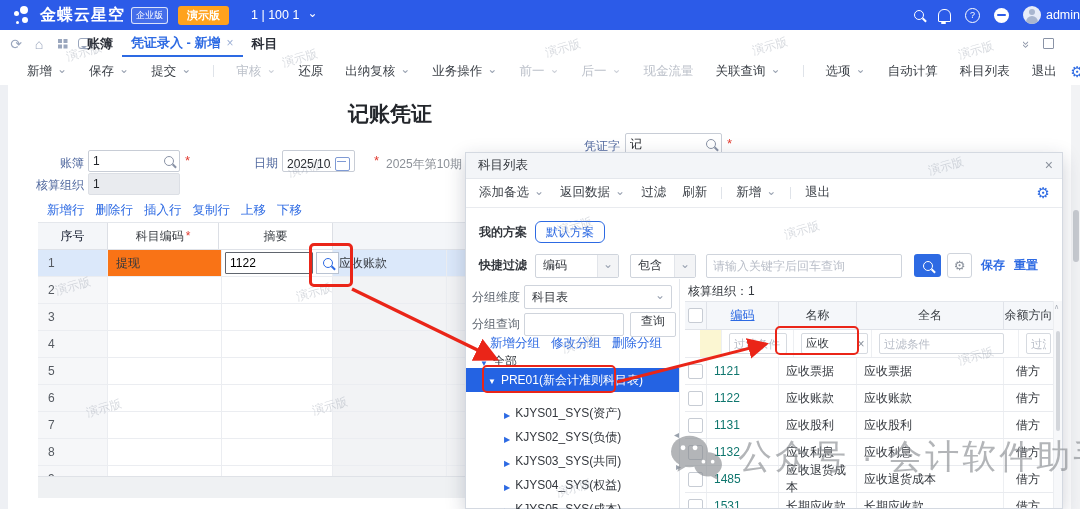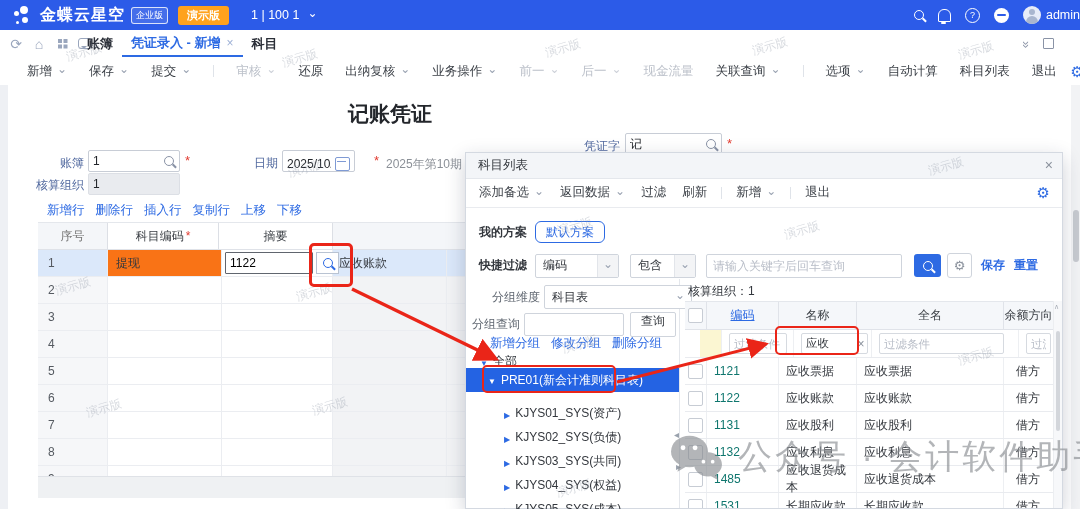--- a/index.html
+++ b/index.html
@@ -81,21 +81,21 @@
   .row-actions{position:absolute;left:47px;top:202px;display:flex;z-index:2;}
   .ra-link{font-size:12.5px;color:#2d6ae3;margin-right:11px;cursor:pointer;}
 
   
   .vgrid{position:absolute;left:38px;top:222px;right:20px;z-index:2;font-size:12px;color:#33373d;}
   .grow{display:flex;height:26px;border-bottom:1px solid #ebedf1;}
   .grow.hdr{height:26px;background:#f4f6f9;border-top:1px solid #e4e7ec;border-bottom:1px solid #dfe2e8;font-size:12px;color:#3c4046;}
   .gc{box-sizing:border-box;border-right:1px solid #ebedf1;display:flex;align-items:center;}
   .grow.hdr .gc{justify-content:center;border-right:1px solid #dcdfe5;}
   .c-no{width:70px;padding-left:10px;background:#f6f7f9;color:#555a61;}
-  .grow.hdr .c-no{background:transparent;padding-left:0;color:#737373;}
+  .grow.hdr .c-no{background:transparent;padding-left:0;color:#0f172a;}
   .c-sum{width:114px;padding-left:8px;}
   .c-code{width:111px;padding-left:3px;position:relative;}
   .c-name{width:114px;padding-left:6px;background:#f2f3f5;}
   .c-rest{flex:1;background:#f2f3f5;}
   .grow.hdr .c-sum,.grow.hdr .c-code,.grow.hdr .c-name{padding-left:0;}
   .grow.hdr .c-name,.grow.hdr .c-rest{background:transparent;margin-top:44px;}
   .grow.sel .c-no,.grow.sel .c-sum,.grow.sel .c-name,.grow.sel .c-rest{background:#dbe8fa;}
   .grow .c-sum,.grow .c-code{background:#fff;}
   .grow.sel .c-sum{background:#f97316;}
   .hdr-req{position:relative;}
@@ -477,21 +477,21 @@
       <input class="qf-input" style="margin-left: 10px;" placeholder="请输入关键字后回车查询">
       <span class="search-btn">
           <span class="mag"></span>
         </span>
       <span class="gear-btn">⚙</span>
       <span class="link">保存</span>
       <span class="link">重置</span>
     </div>
 
     <div class="dlg-left">
-      <div class="lp-row" style="top:6px;padding-left:20px;">
+      <div class="lp-row" style="top:6px;">
         <span class="lp-label">分组维度</span>
         <span class="selbox dim-sel">
           <span class="sel-txt">科目表</span>
           <span class="plain-caret"></span>
         </span>
       </div>
       <div class="lp-row" style="top:33px;">
         <span class="lp-label">分组查询</span>
         <input class="gq-input" style="">
         <span class="query-btn">查询</span>

